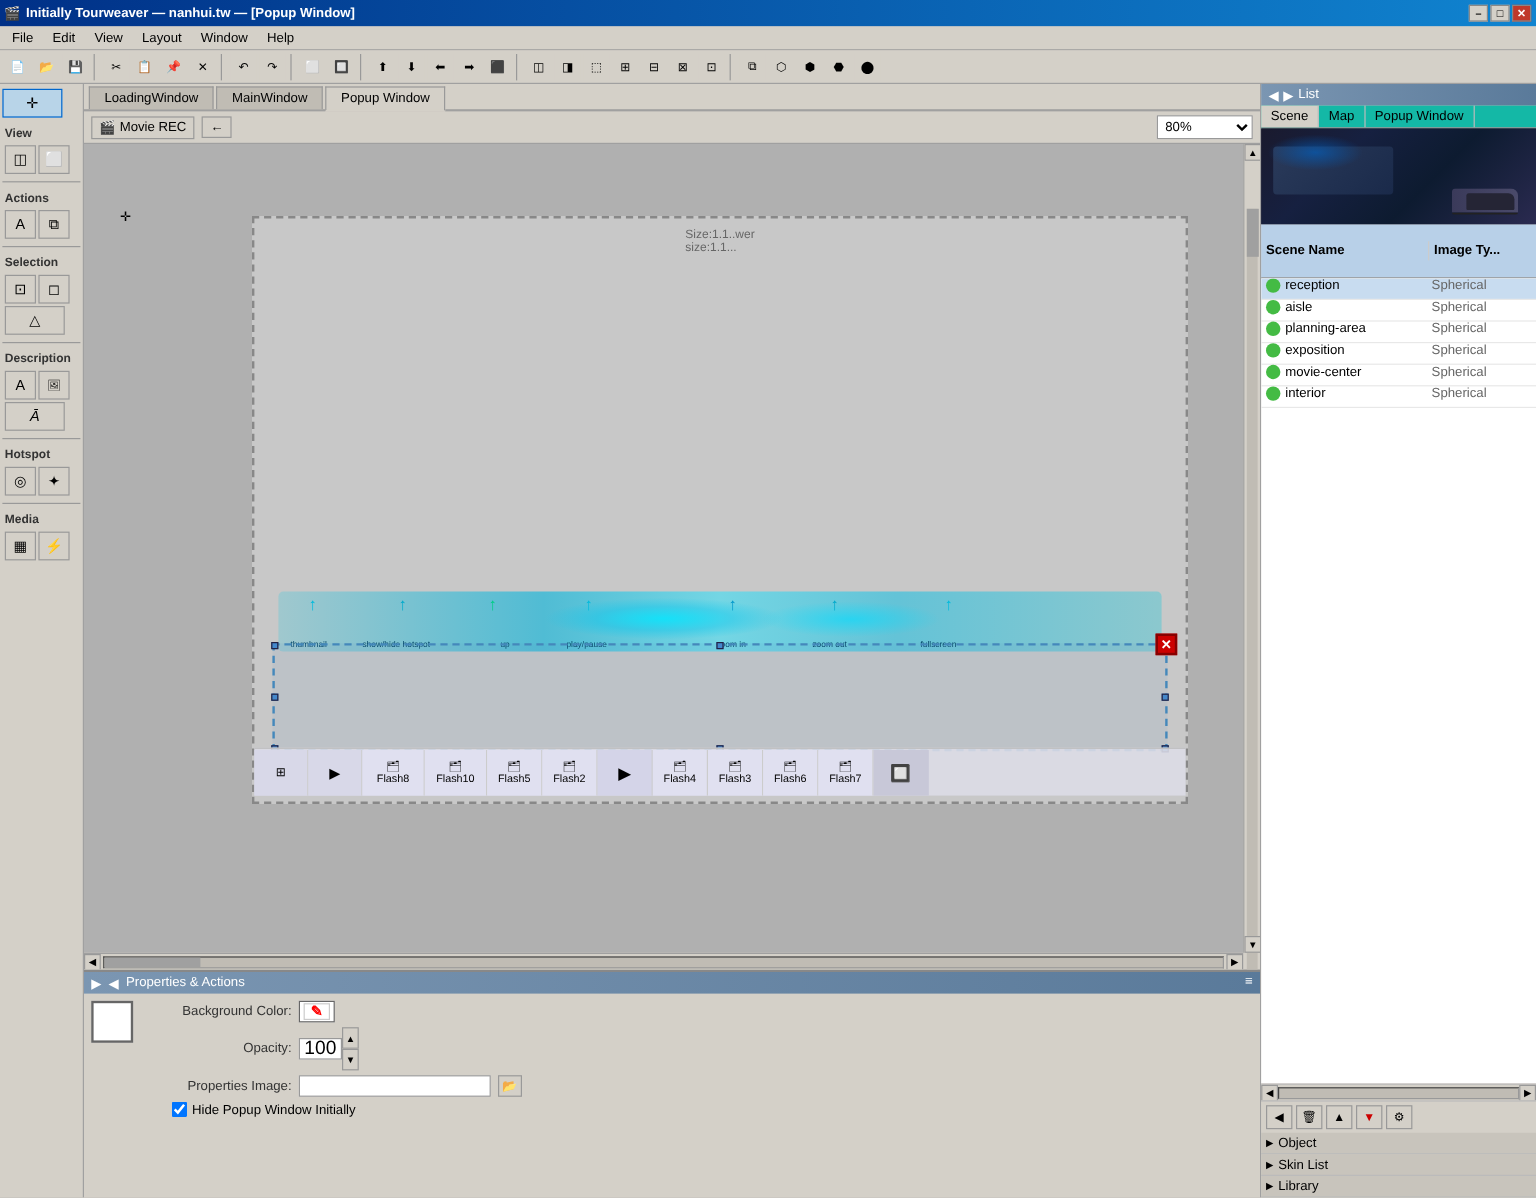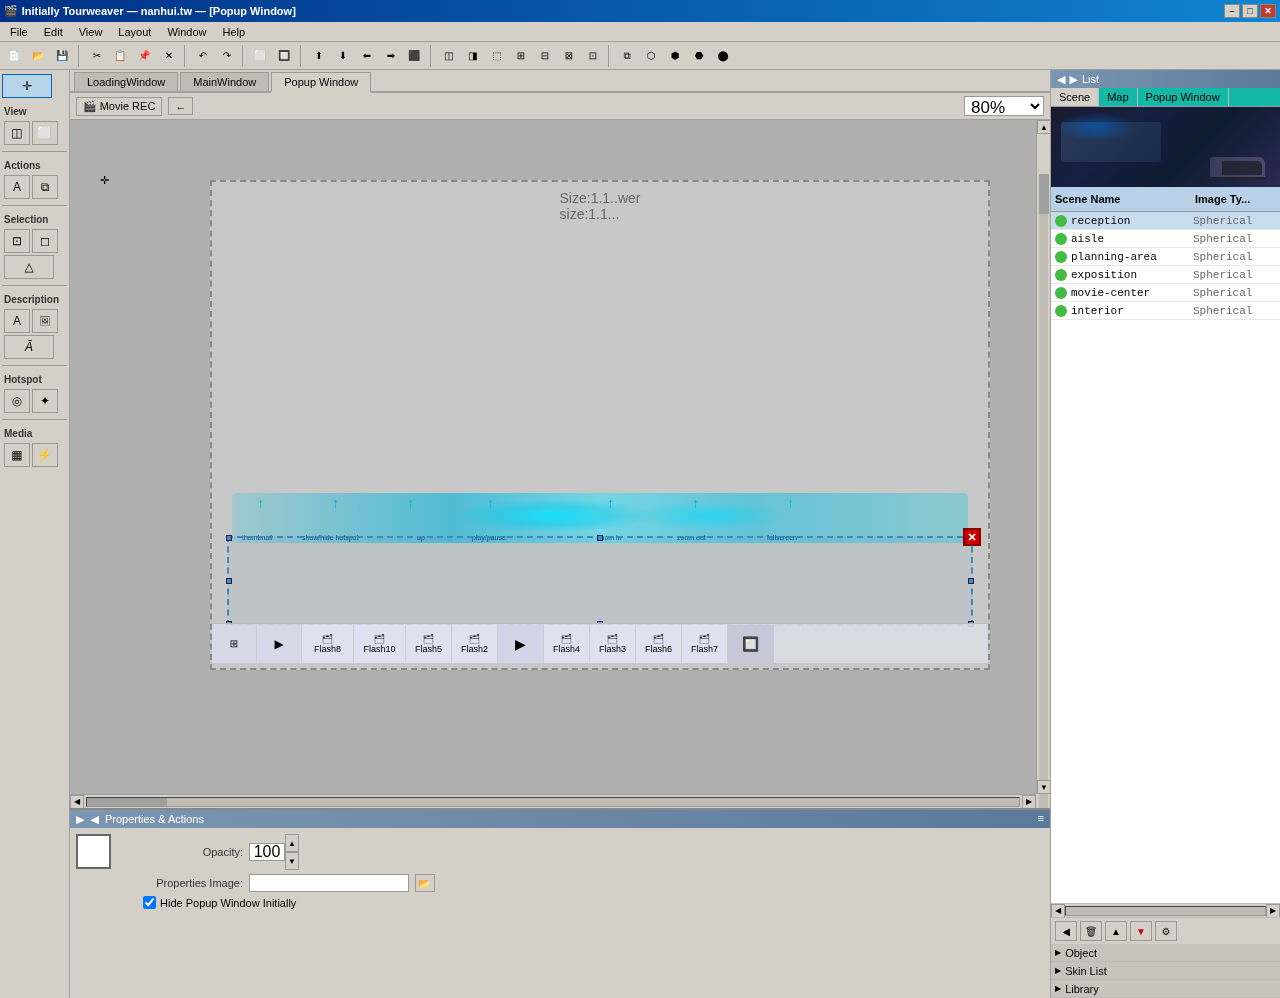--- a/index.html
+++ b/index.html
@@ -142,21 +142,21 @@
     }
     .popup-tb-btn {
       display: flex; align-items: center; gap: 3px;
       padding: 2px 6px;
       background: #d4d0c8;
       border: 1px solid #999;
       cursor: pointer; font-size: 11px;
     }
     .zoom-select {
       height: 20px;
-      font-size: 17px;
+      font-size: 11px;
       background: white;
       border: 1px solid #999;
       padding: 0 2px;
       width: 80px;
     }
 
     
     #canvas-area {
       flex: 1;
       background: #b8b8b8;
@@ -174,21 +174,21 @@
       background: #c8c8c8;
       border: 2px dashed #888;
     }
 
     
     #size-label {
       position: absolute;
       top: 8px;
       left: 50%;
       transform: translateX(-50%);
-      font-size: 14px;
+      font-size: 10px;
       color: #666;
       white-space: nowrap;
     }
     #v-scroll {
       width: 14px;
       background: #d4d0c8;
       border-left: 1px solid #a0a0a0;
       position: absolute;
       right: 0; top: 0; bottom: 0;
     }
@@ -351,29 +351,27 @@
     }
     #scene-list-header {
       display: flex;
       background: #b8d0e8;
       font-size: 11px;
       font-weight: bold;
       border-bottom: 1px solid #999;
       align-items: center;
     }
     .scene-col-name { width: 140px; padding: 2px 4px; border-right: 1px solid #ccc; }
-    .scene-col-type { flex: 1; padding: 6px 4px; }
+    .scene-col-type { flex: 1; padding: 16px 4px; }
     .scene-row {
       display: flex;
-      align-items: center;
       height: 18px;
       border-bottom: 1px solid #e8e8e8;
       cursor: pointer;
       font-size: 11px;
-      font-family: Liberation Mono, monospace;
     }
     .scene-row.selected { background: #c8dcf0; }
     .scene-dot {
       width: 12px; height: 12px;
       border-radius: 50%;
       background: #44aa44;
       margin: 0 4px;
       flex-shrink: 0;
     }
     .scene-name { width: 118px; overflow: hidden; text-overflow: ellipsis; white-space: nowrap; }
@@ -725,20 +723,28 @@
       <div id="properties-body">
 
         <div class="prop-section">
           <div class="prop-row">
             <div class="comp-box"></div>
           </div>
         </div>
 
         <div class="prop-section" style="margin-left:20px;">
 
+          <div class="prop-row">
+            <span class="prop-label">Background Color:</span>
+            <div class="prop-color-swatch">
+              <div class="prop-color-swatch-inner">
+                <span style="color:red; font-weight:bold; font-size:12px;">✎</span>
+              </div>
+            </div>
+          </div>
 
           <div class="prop-row">
             <span class="prop-label">Opacity:</span>
             <div class="prop-spinner">
               <input type="text" value="100" style="width: 36px; height: 18px; border: 1px solid rgb(153, 153, 153); font-size: 16px; text-align: center;">
               <div style="display:flex; flex-direction:column;">
                 <div class="spinner-btn">▲</div>
                 <div class="spinner-btn">▼</div>
               </div>
             </div>

